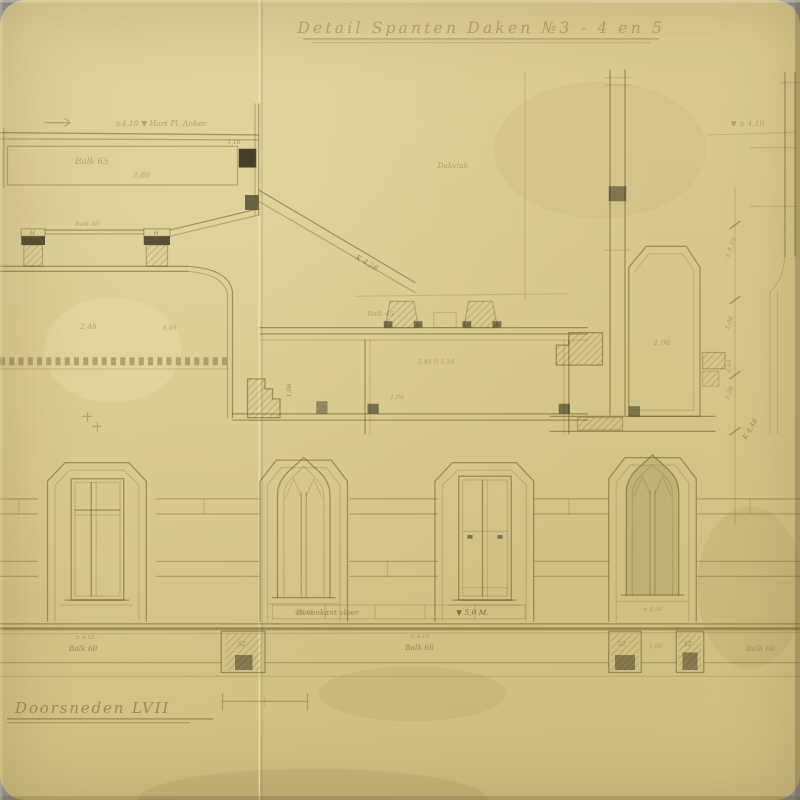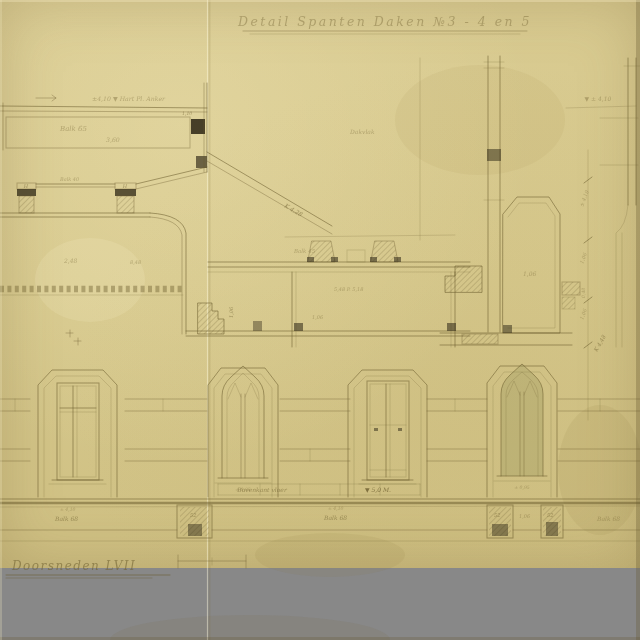--- a/index.html
+++ b/index.html
@@ -1,27 +1,28 @@
 <!DOCTYPE html>
 <html style="--paper: #d6c88c; --ink: #6b5c2e; --dark-ink: #2c2514;"><head>
 <meta charset="utf-8">
 <style>
   :root{
     --paper:#d6c88c; --ink:#6b5c2e; --dark-ink:#2c2514;
   }
   html,body{margin:0;padding:0;}
   body{width:640px;height:640px;overflow:hidden;background:#888;}
   #sheet{
-    position:relative;width:640px;height:568px;
+    position:relative;width:640px;height:640px;
     background:
       radial-gradient(ellipse at 28% 22%, rgba(255,246,205,.22), transparent 55%),
       radial-gradient(ellipse at 75% 70%, rgba(190,170,105,.18), transparent 60%),
       linear-gradient(180deg,#d9cb91 0%, #d6c88c 50%, #cfc083 100%);
     box-shadow: inset 0 0 60px rgba(115,95,45,.28);
     font-family:"DejaVu Serif", serif;
+    border-radius:20px;
   }
   svg{display:block}
   .ln{fill:none;stroke:var(--ink);stroke-width:1;stroke-linecap:round}
   .o1{stroke-opacity:.20}
   .o2{stroke-opacity:.36}
   .o3{stroke-opacity:.55}
   .w3{stroke-width:2.4}
   .dk{fill:var(--dark-ink);stroke:none}
   .txt{fill:var(--ink);font-family:"DejaVu Serif",serif;font-style:italic}
   .t1{fill-opacity:.38}

